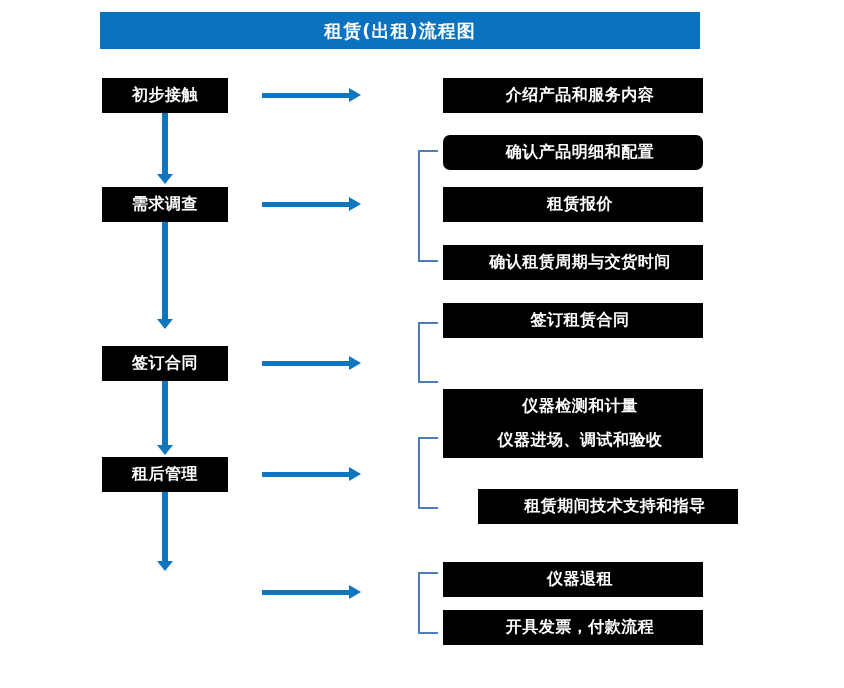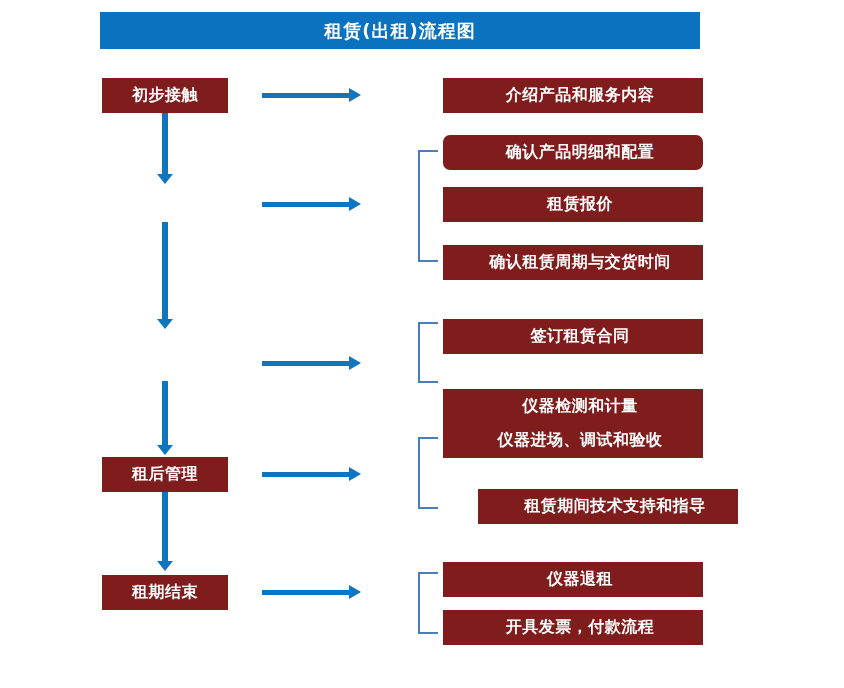--- a/index.html
+++ b/index.html
@@ -41,21 +41,21 @@
     font-size: 18px;
     font-weight: bold;
     letter-spacing: 1px;
     line-height: 1;
     text-align: right;
   }
 
   
   .box {
     position: absolute;
-    background: #7f1d1d;
+    background: #000000;
     box-sizing: border-box;
     display: flex;
     align-items: center;
     color: #ffffff;
     font-size: 16px;
     font-weight: bold;
     letter-spacing: 0.5px;
   }
   .box.stage {
     width: 126px;
@@ -135,42 +135,48 @@
   <div class="h-arrow" style="top:93px;">
     <span class="head"></span>
   </div>
   <div class="box detail" style="top:78px;">
     <span>介绍产品和服务内容</span>
   </div>
   <div class="v-arrow" style="top:113px; height:62px;">
     <span class="head"></span>
   </div>
 
+  <div class="box stage" style="top:187px;">
+    <span>需求调查</span>
+  </div>
   <div class="h-arrow" style="top:202px;">
     <span class="head"></span>
   </div>
   <div class="bracket" style="top:150px; height:112px;"></div>
   <div class="box detail" style="top:135px;border-radius:7px;">
     <span>确认产品明细和配置</span>
   </div>
   <div class="box detail" style="top:245px;">
     <span>确认租赁周期与交货时间</span>
   </div>
   <div class="box detail" style="top:187px;">
     <span>租赁报价</span>
   </div>
   <div class="v-arrow" style="top:222px; height:98px;">
     <span class="head"></span>
   </div>
 
+  <div class="box stage" style="top:346px;">
+    <span>签订合同</span>
+  </div>
   <div class="h-arrow" style="top:361px;">
     <span class="head"></span>
   </div>
   <div class="bracket" style="top:322px; height:61px;"></div>
-  <div class="box detail" style="top:319px;">
+  <div class="box detail" style="top:303px;">
     <span>签订租赁合同</span>
   </div>
   <div class="box detail" style="top:361px;margin-top:28px;">
     <span>仪器检测和计量</span>
   </div>
   <div class="v-arrow" style="top:381px; height:65px;">
     <span class="head"></span>
   </div>
 
   <div class="box stage" style="top:457px;">
@@ -183,23 +189,20 @@
   <div class="box detail" style="top:423px;">
     <span>仪器进场、调试和验收</span>
   </div>
   <div class="box detail" style="top:489px;margin-left:35px;">
     <span>租赁期间技术支持和指导</span>
   </div>
   <div class="v-arrow" style="top:492px; height:70px;">
     <span class="head"></span>
   </div>
 
-  <div class="box stage" style="top:575px;">
-    <span>租期结束</span>
-  </div>
   <div class="h-arrow" style="top:590px;">
     <span class="head"></span>
   </div>
   <div class="bracket" style="top:572px; height:62px;"></div>
   <div class="box detail" style="top:562px;">
     <span>仪器退租</span>
   </div>
   <div class="box detail" style="top:610px;">
     <span>开具发票，付款流程</span>
   </div>

